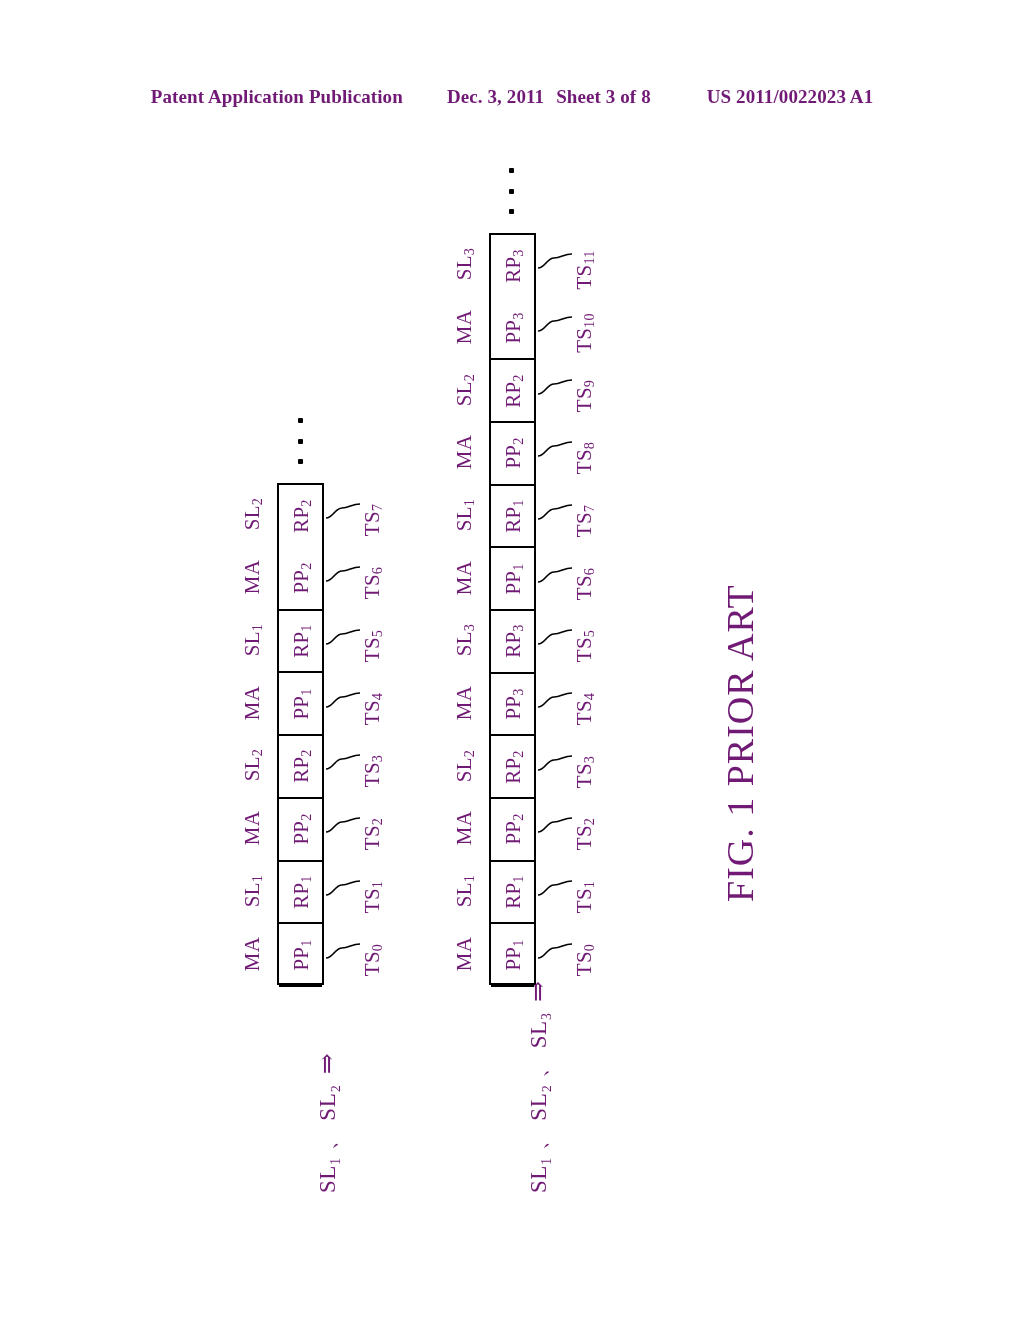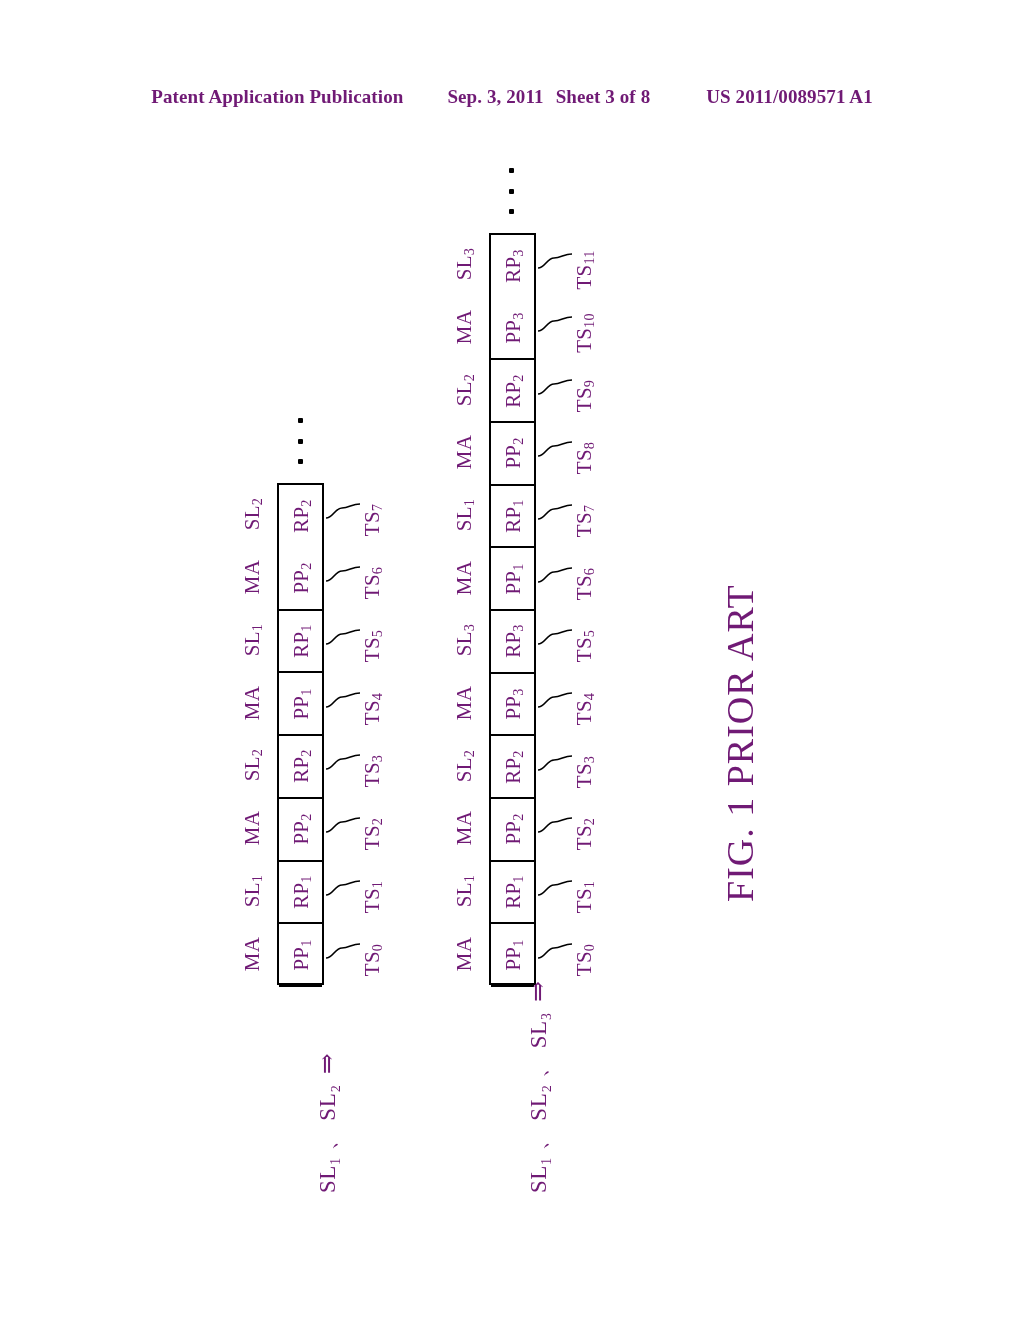--- a/index.html
+++ b/index.html
@@ -133,23 +133,23 @@
     white-space: nowrap;
   }
 </style>
 </head>
 <body>
 
 <div class="page">
 
   <div class="pat-header">
     <span class="h-pub">Patent Application Publication</span>
-    <span class="h-date">Sep. 3, 2011</span>
+    <span class="h-date">Dec. 3, 2011</span>
     <span class="h-sheet">Sheet 3 of 8</span>
-    <span class="h-num">US 2011/0089571 A1</span>
+    <span class="h-num">US 2011/0022023 A1</span>
   </div>
 
   <div id="d0-root">
     <div class="vdots" id="d0-dots" style="left:297px; top:418px; width:6px; height:46px;">
       <span></span>
         <span></span>
         <span></span>
     </div>
     <div class="seq-col" id="d0-col" style="left:277px; top:483px; width:47px; height:502px;">
         <div class="seq-cell" style="height: 62.75px;">

